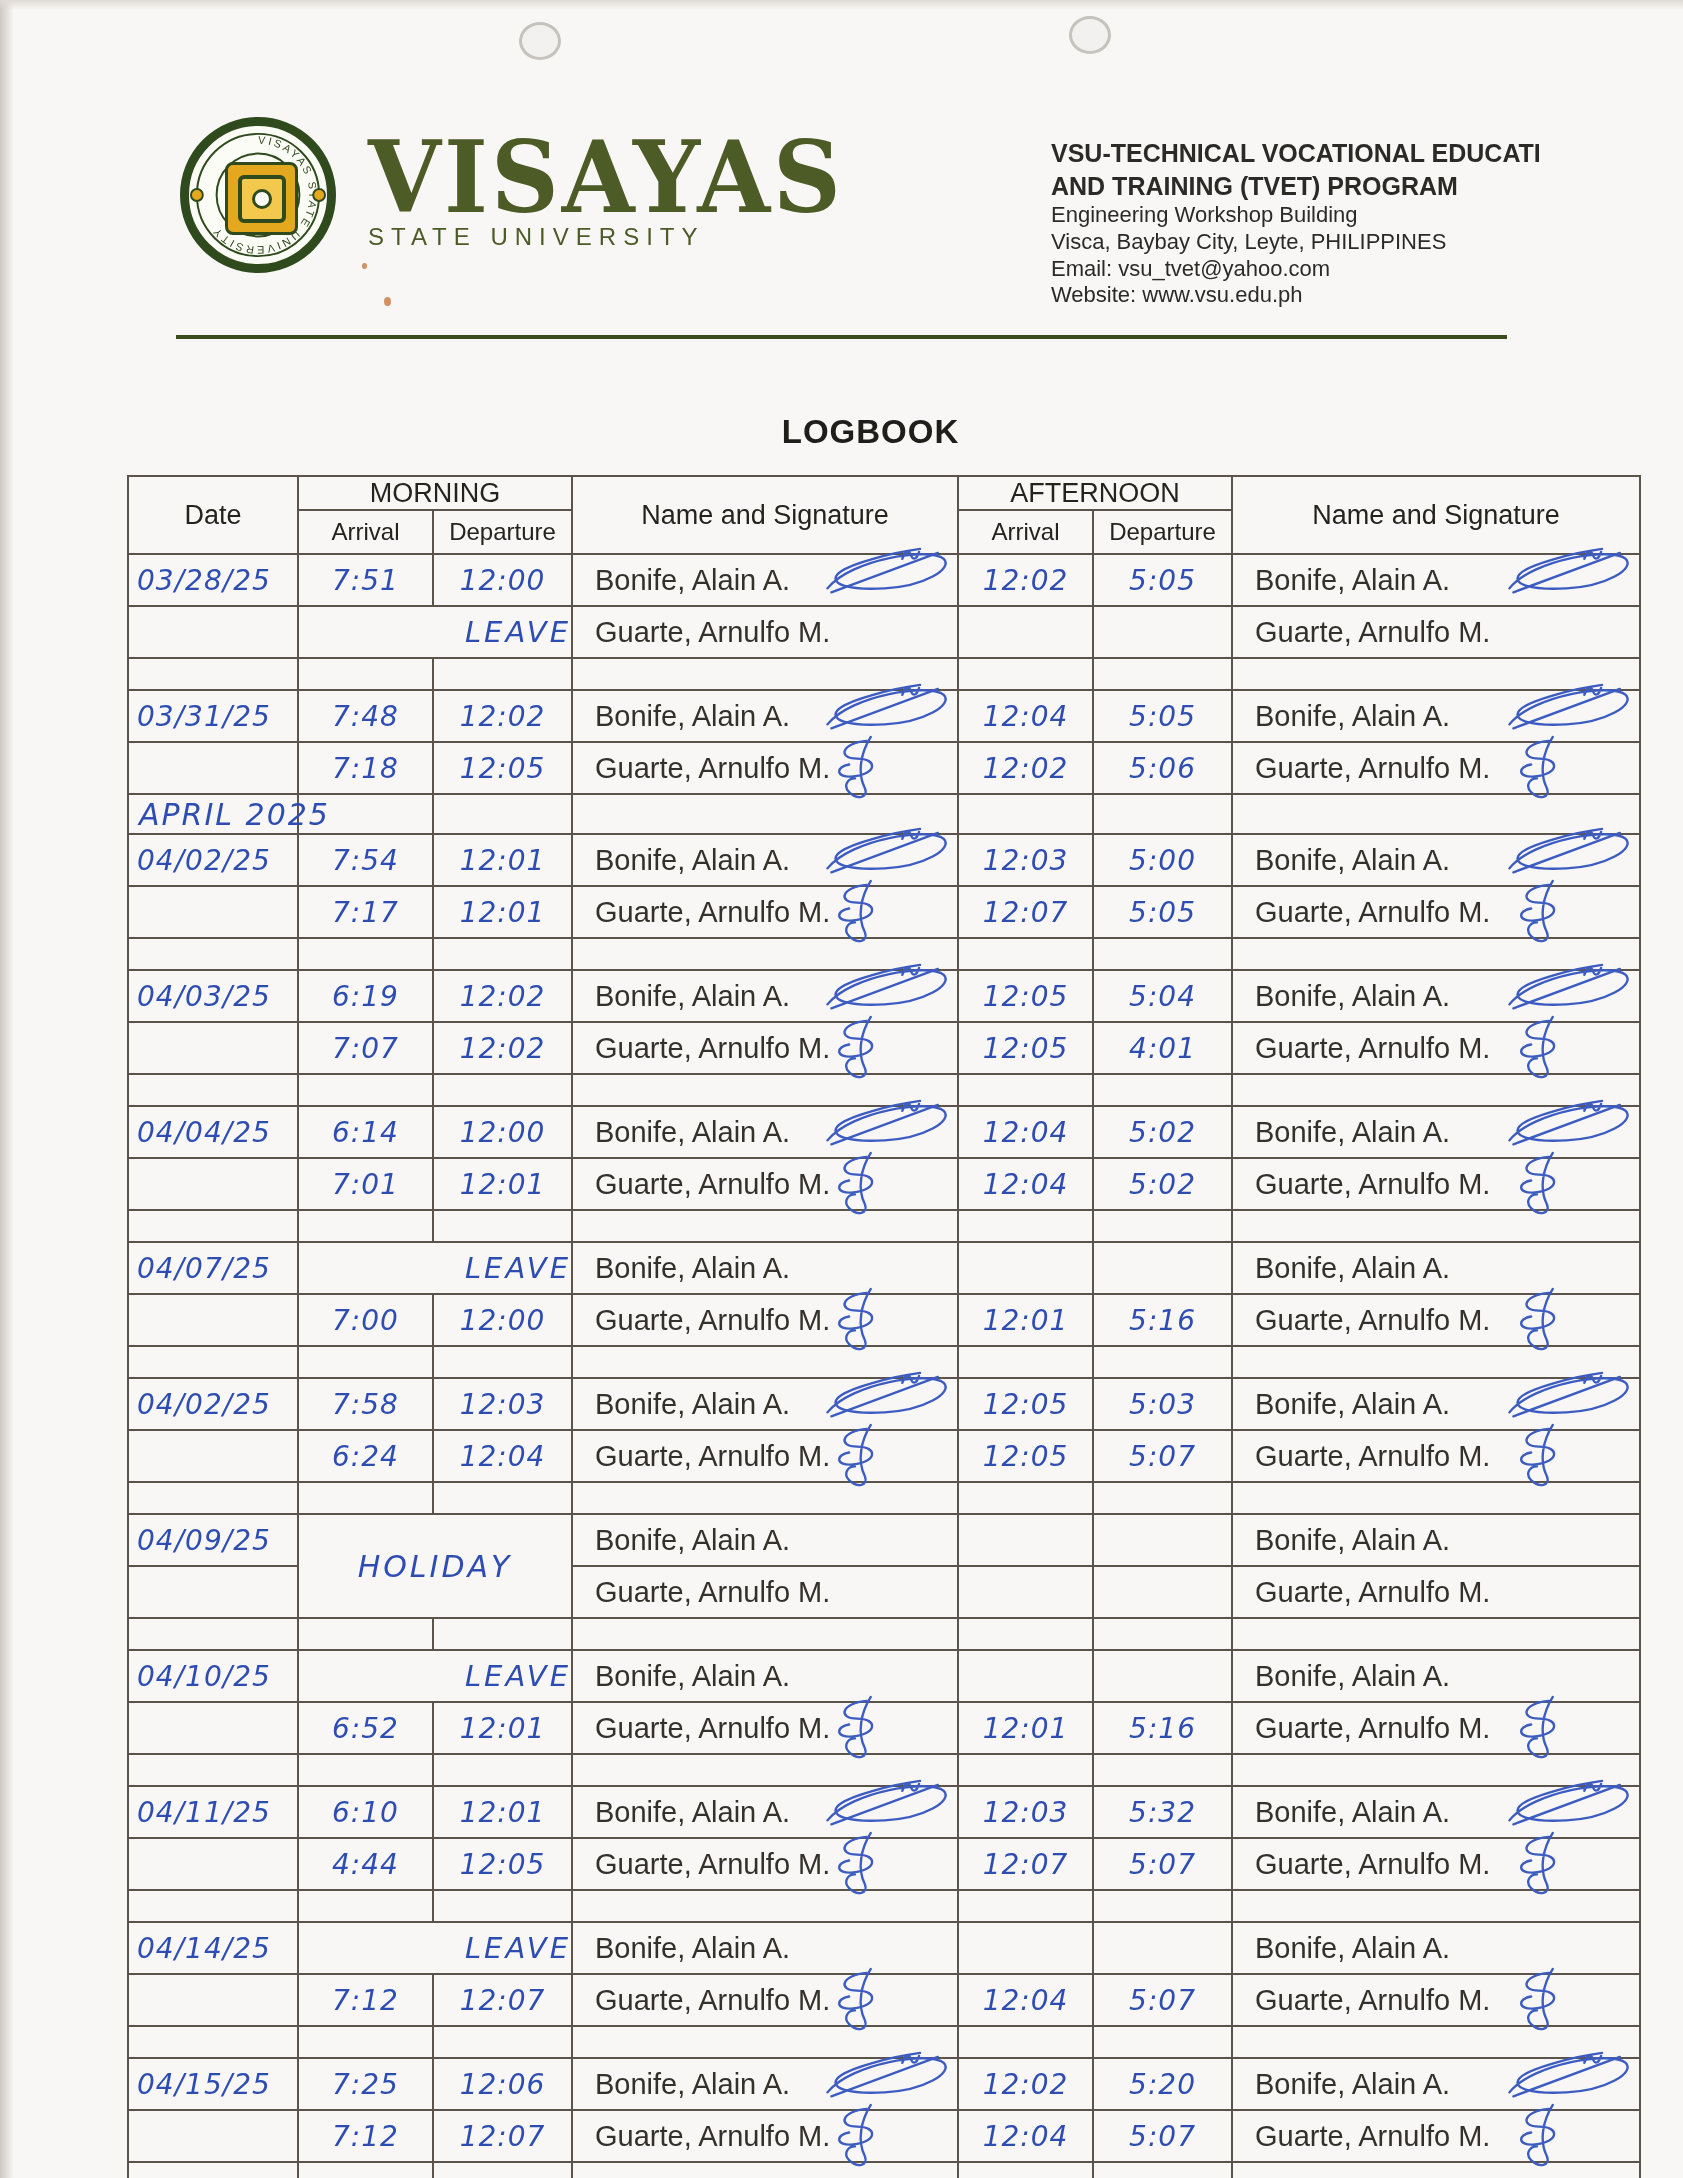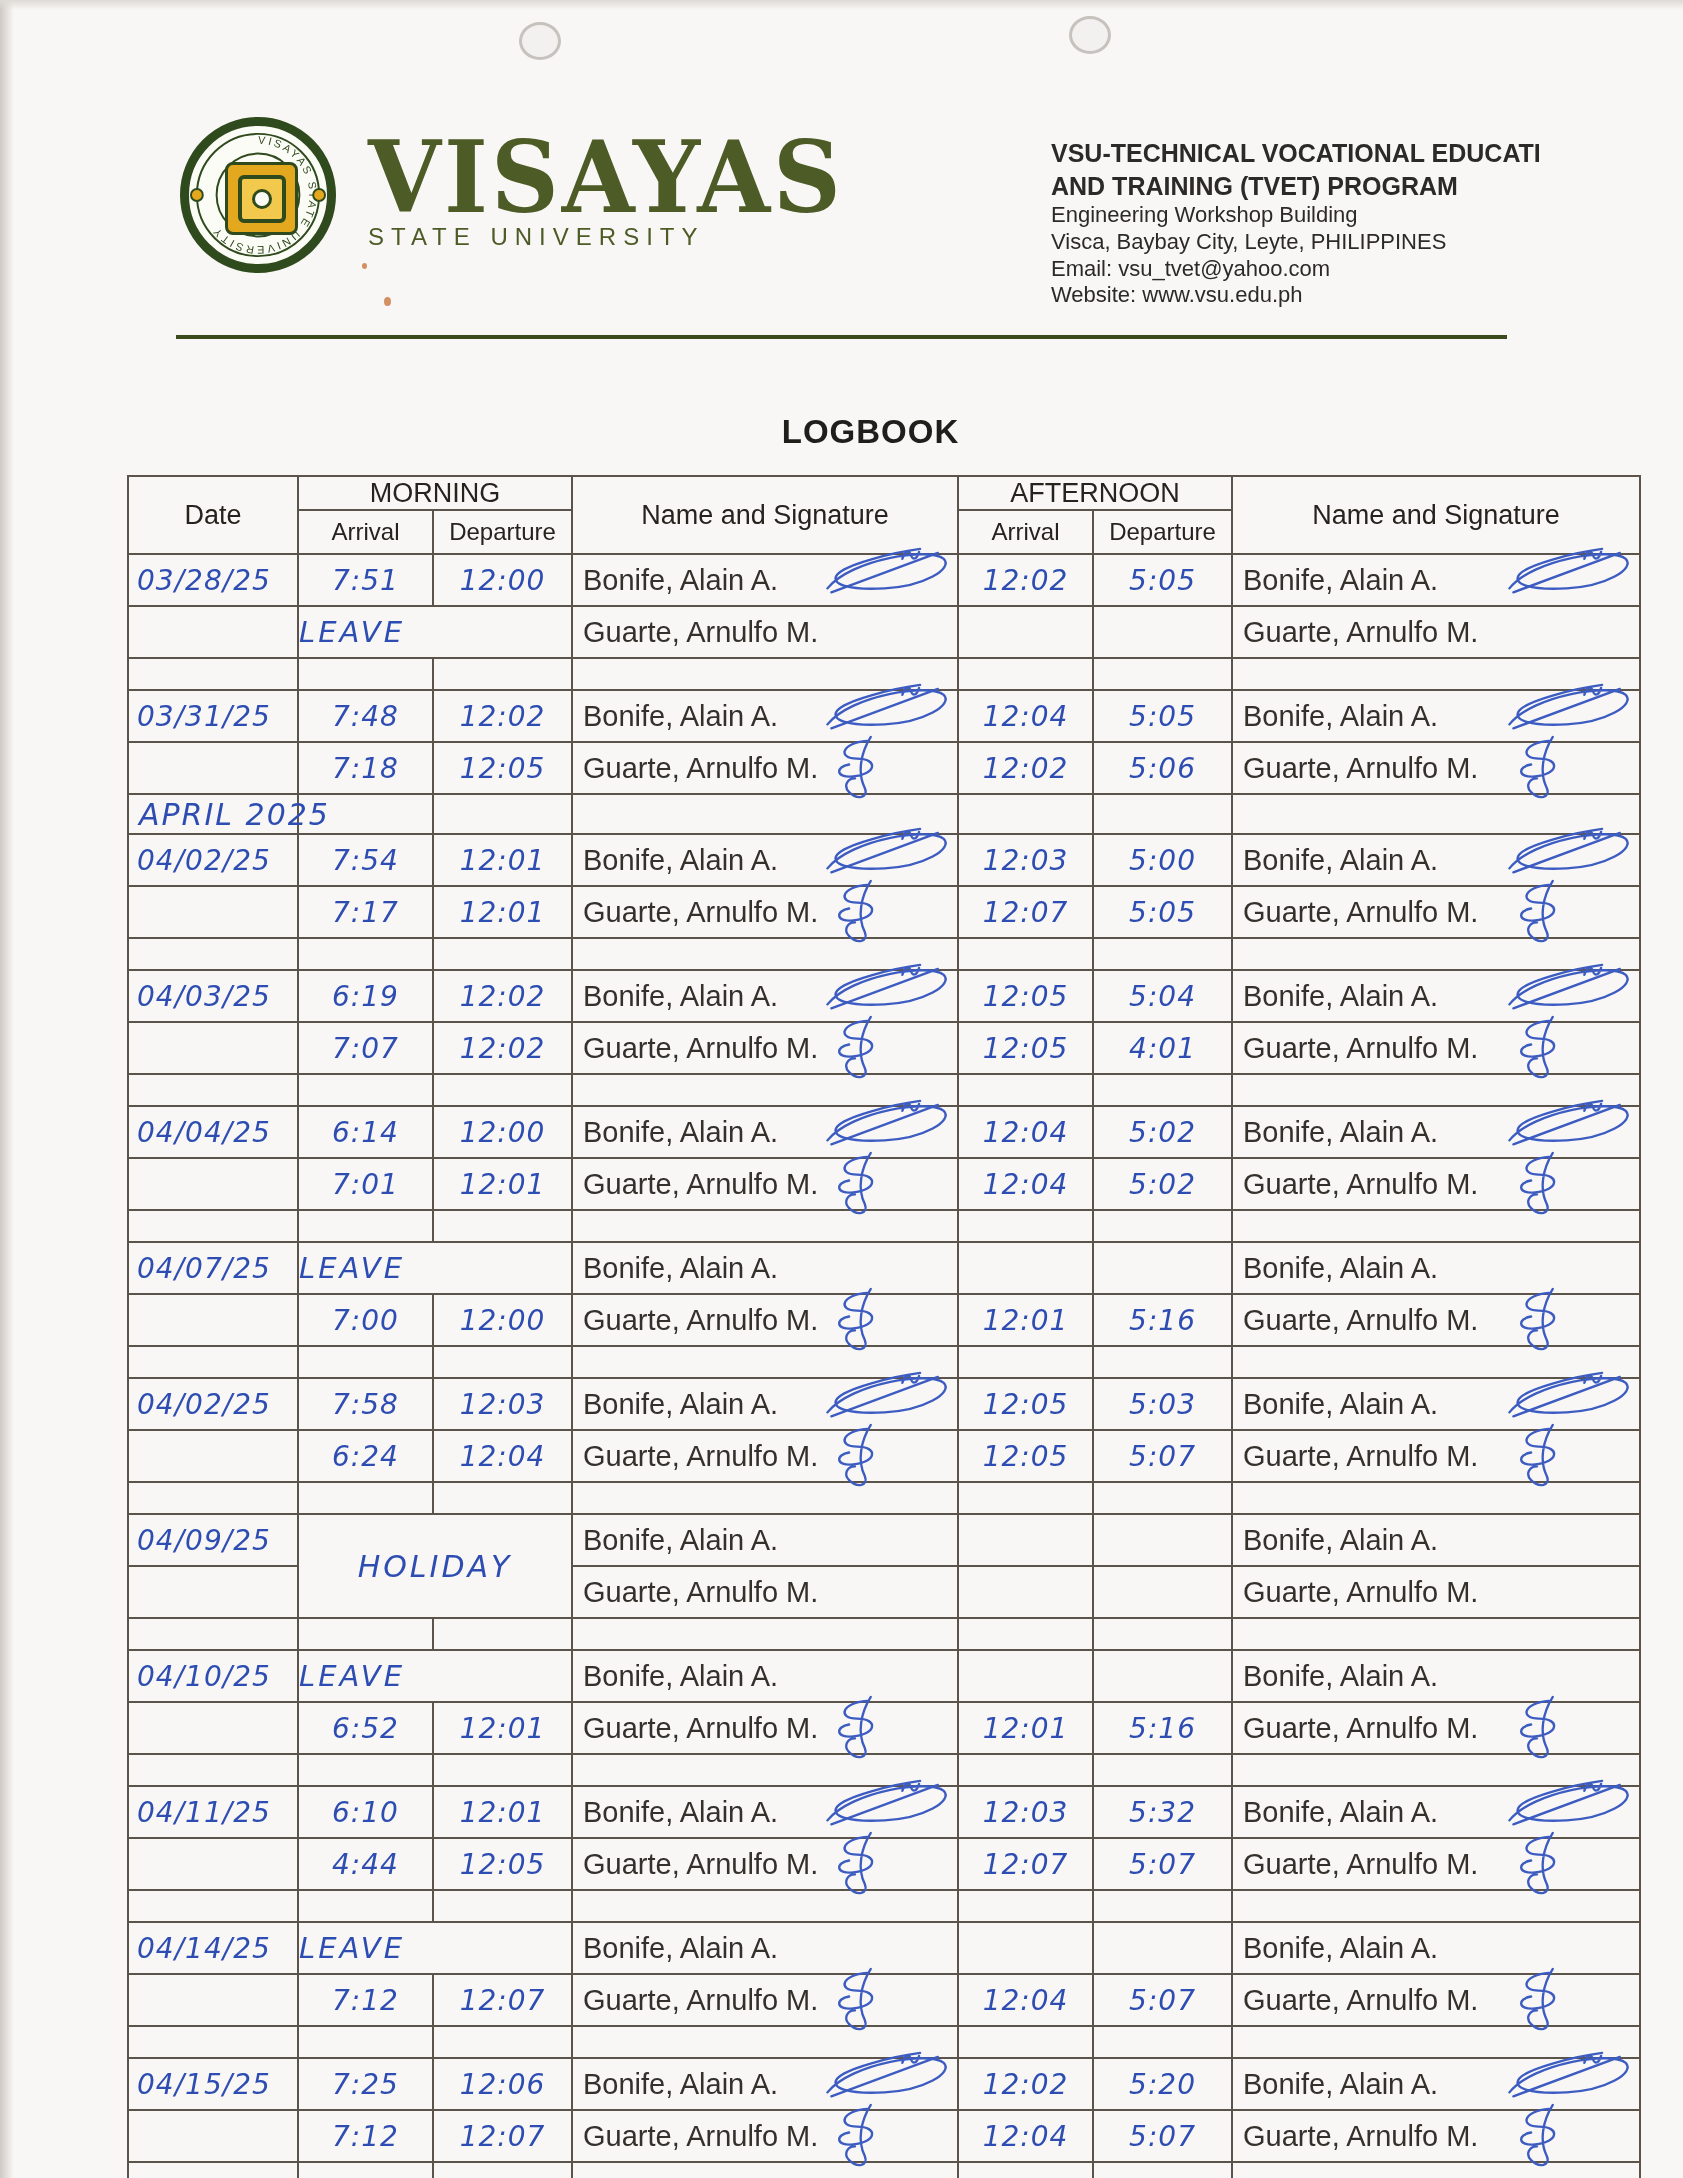--- a/index.html
+++ b/index.html
@@ -43,24 +43,24 @@
   .th-sub{font-size:24px;}
   tr.hdr1 th{height:32px;}
   tr.hdr2 th{height:42px;}
   tbody td{height:50px;}
   tr.entry td{height:50px;}
   tr.spacer td{height:30px;}
   tr.month td{height:38px;}
   .hw{font-family:"DejaVu Sans",sans-serif;font-style:italic;color:#2e4db2;font-size:28px;letter-spacing:1px;}
   td.c-date{padding-left:8px;white-space:nowrap;border-radius:19px;}
   td.c-time{text-align:center;}
-  td.c-leave{text-align:left;font-size:29px;letter-spacing:3px;}
+  td.c-leave{text-align:right;font-size:29px;letter-spacing:3px;}
   td.c-holiday{text-align:center;font-size:30px;letter-spacing:3px;}
   td.c-month{white-space:nowrap;padding-left:10px;font-size:30px;letter-spacing:2px;}
-  td.c-name{padding-left:10px;font-size:29px;color:#34302b;position:relative;white-space:nowrap;}
+  td.c-name{padding-left:22px;font-size:29px;color:#34302b;position:relative;white-space:nowrap;}
   .sig{position:absolute;right:-8px;top:-10px;width:149px;height:69px;pointer-events:none;z-index:3;}
   .sig path{fill:none;stroke:#3c5cc2;stroke-width:2.4px;stroke-linecap:round;stroke-linejoin:round;}
 </style>
 </head>
 <body>
 
 <div class="page">
 
   <div class="hole hole-1"></div>
   <div class="hole hole-2"></div>

